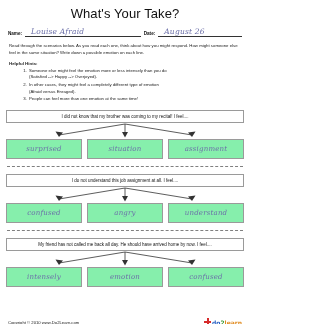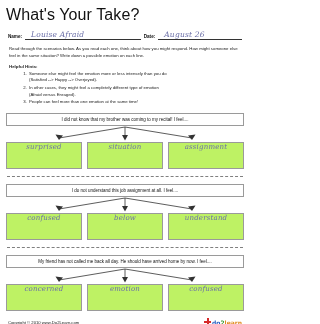--- a/index.html
+++ b/index.html
@@ -18,22 +18,22 @@
   .page {
     position: relative;
     width: 250px;
     height: 324px;
     box-sizing: border-box;
     padding: 0 6px;
   }
 
   
   .title {
-    text-align: left;
-    font-size: 16px;
+    text-align: center;
+    font-size: 13px;
     font-weight: 400;
     letter-spacing: 0.1px;
     margin: 6px 0 0 0;
     color: #111;
   }
   .namedate {
     display: flex;
     align-items: flex-end;
     margin-top: 5px;
     padding: 0 2px;
@@ -125,26 +125,26 @@
     display: block;
   }
   .answers {
     display: flex;
     justify-content: space-between;
     gap: 5px;
   }
   .answer-box {
     flex: 1 1 0;
     border: 0.7px solid #9a9a9a;
-    height: 27px;
+    height: 20px;
     box-sizing: border-box;
     display: flex;
-    align-items: flex-start;
+    align-items: center;
     justify-content: center;
-    background: #bef264;
+    background: #86efac;
   }
   .answer-text {
     font-family: "DejaVu Serif", serif;
     font-style: italic;
     font-size: 7px;
     color: #6b6fa8;
     letter-spacing: 0.2px;
     white-space: nowrap;
   }
   .divider {
@@ -281,21 +281,21 @@
         <polygon points="53,14 49.5,8.6 57,9.4" fill="#333"></polygon>
         <polygon points="119,14.6 116,9 122,9" fill="#333"></polygon>
         <polygon points="186,14 182,9.4 189.5,8.6" fill="#333"></polygon>
       </svg>
     </div>
     <div class="answers">
       <div class="answer-box">
         <span class="answer-text">confused</span>
       </div>
       <div class="answer-box">
-        <span class="answer-text">below</span>
+        <span class="answer-text">angry</span>
       </div>
       <div class="answer-box">
         <span class="answer-text">understand</span>
       </div>
     </div>
   </div>
 
   <hr class="divider">
 
   <div class="scenario">
@@ -307,21 +307,21 @@
           <line x1="119" y1="1" x2="119" y2="12"></line>
           <line x1="119" y1="1" x2="186" y2="12"></line>
         </g>
         <polygon points="53,14 49.5,8.6 57,9.4" fill="#333"></polygon>
         <polygon points="119,14.6 116,9 122,9" fill="#333"></polygon>
         <polygon points="186,14 182,9.4 189.5,8.6" fill="#333"></polygon>
       </svg>
     </div>
     <div class="answers">
       <div class="answer-box">
-        <span class="answer-text">concerned</span>
+        <span class="answer-text">intensely</span>
       </div>
       <div class="answer-box">
         <span class="answer-text">emotion</span>
       </div>
       <div class="answer-box">
         <span class="answer-text">confused</span>
       </div>
     </div>
   </div>
 

